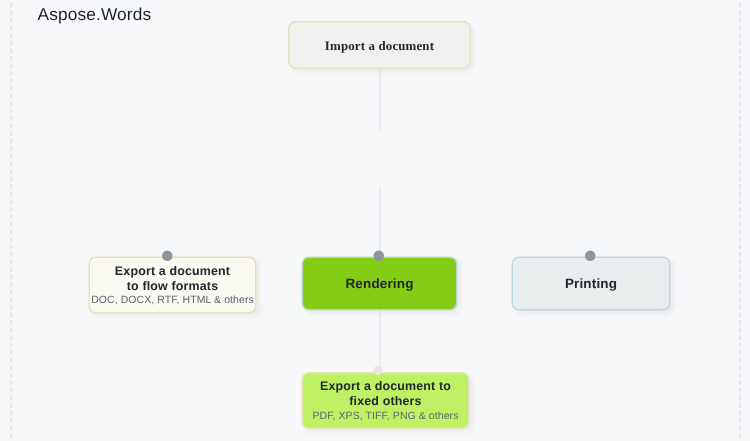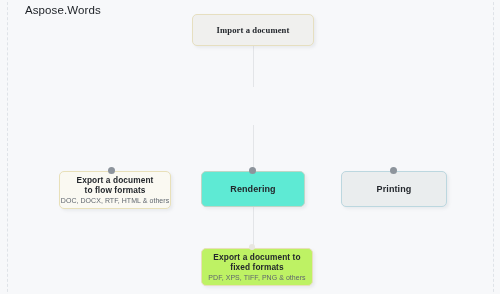--- a/index.html
+++ b/index.html
@@ -76,21 +76,21 @@
     background: #efeff3;
     border: 1.2px solid #ded9e4;
   }
   #node-export-flow {
     left: 59px; top: 171px; width: 112px; height: 38px;
     background: #faf9f2;
     border: 1.2px solid #e8e0b9;
   }
   #node-rendering {
     left: 201px; top: 171px; width: 104px; height: 36px;
-    background: #5eead4;
+    background: #84cc16;
     border: 1.2px solid #bdd6c6;
   }
   #node-rendering .title { font-size: 9px; }
   #node-printing {
     left: 341px; top: 171px; width: 106px; height: 36px;
     background: #eaedee;
     border: 1.2px solid #bcd7df;
   }
   #node-printing .title { font-size: 9px; }
   #node-export-fixed {
@@ -147,21 +147,21 @@
   <div class="node" id="node-rendering">
     <div class="title">Rendering</div>
   </div>
 
   <div class="node" id="node-printing">
     <div class="title">Printing</div>
   </div>
 
   <div class="node" id="node-export-fixed">
     <div class="title">Export a document to</div>
-    <div class="title">fixed formats</div>
+    <div class="title">fixed others</div>
     <div class="subtitle">PDF, XPS, TIFF, PNG &amp; others</div>
   </div>
 
   <div class="port-dot" id="dot-export-flow"></div>
   <div class="port-dot" id="dot-rendering"></div>
   <div class="port-dot" id="dot-printing"></div>
   <div class="port-dot" id="dot-export-fixed"></div>
 
 </div>
 

